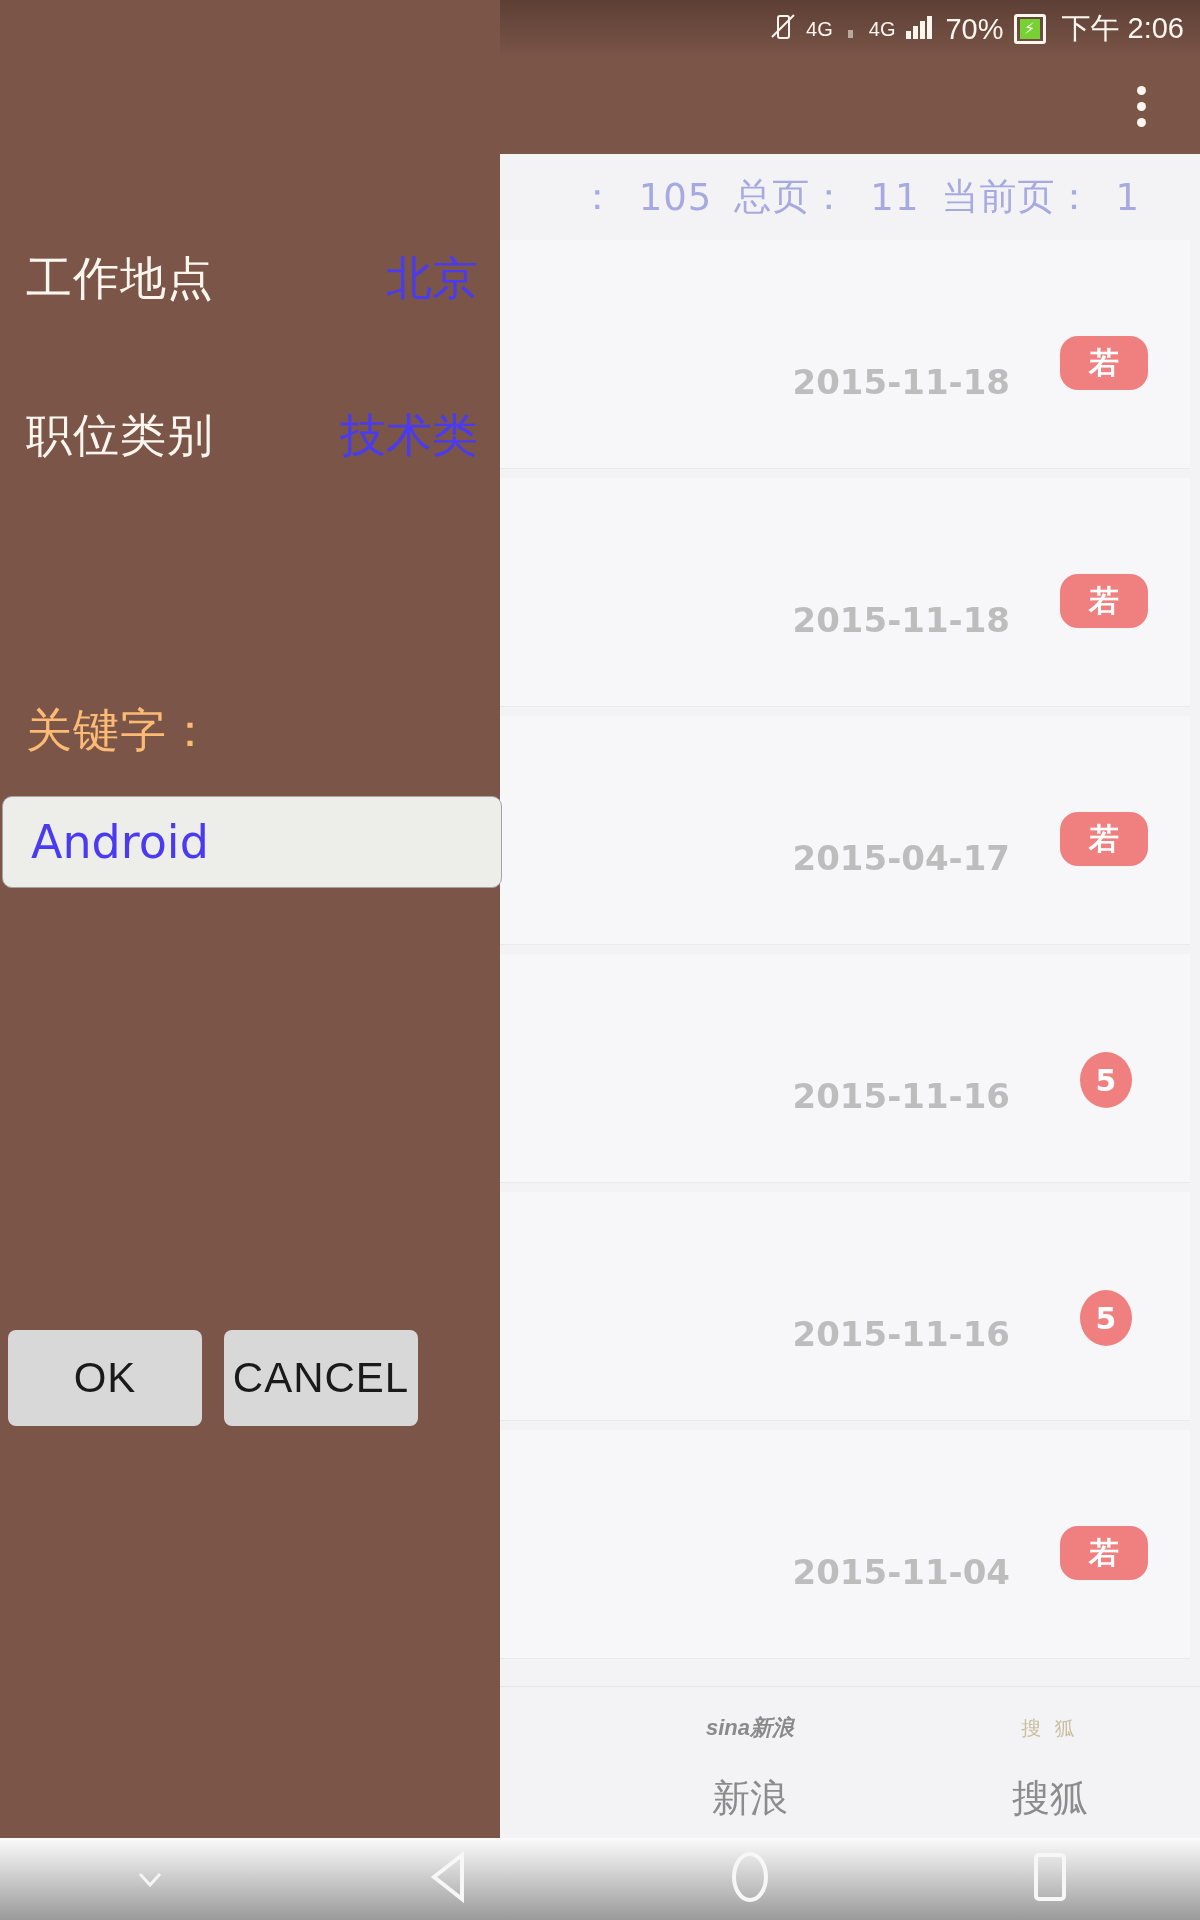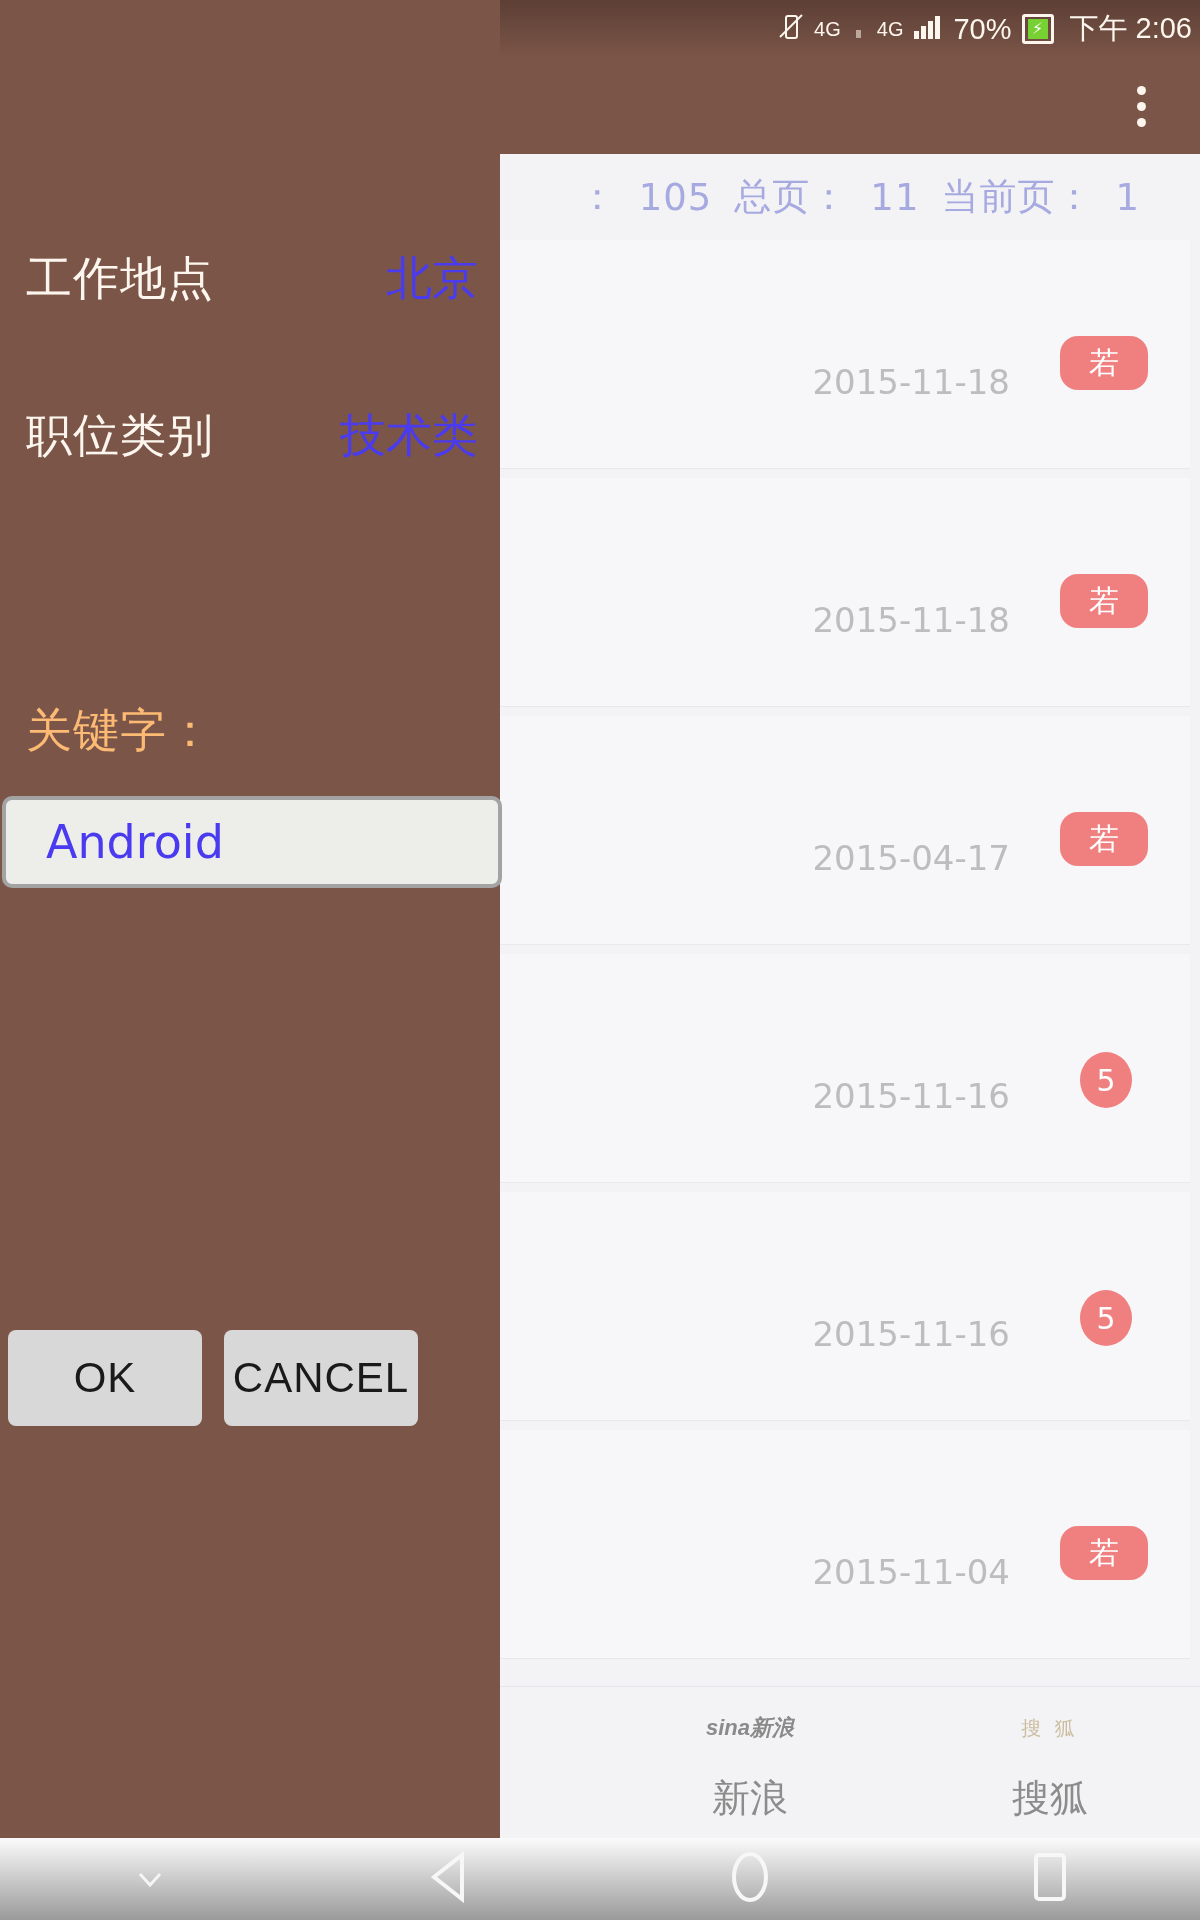--- a/index.html
+++ b/index.html
@@ -21,21 +21,21 @@
     position: absolute;
     left: 0; top: 0; width: 1200px; height: 1838px;
     background: #7b5548;
   }
 
   .statusbar {
     position: absolute; left: 0; top: 0;
     width: 1200px; height: 58px;
     background: linear-gradient(#5d3f35, #7b5548);
     display: flex; align-items: center;
-    padding: 0 8px;
+    padding: 0 16px;
     color: #fdf6ee;
   }
   .sb-left { display: flex; align-items: center; gap: 22px; }
   .sb-right { margin-left: auto; display: flex; align-items: center; gap: 10px; }
   .sb-icon { display: block; }
   .sb-text {
     font-size: 29px; color: #fdf6ee; letter-spacing: 0px;
     font-family: "Liberation Sans", sans-serif;
   }
   .sb-clock { font-size: 29px; color: #fdf6ee; margin-left: 6px; }
@@ -81,21 +81,21 @@
     padding: 0 60px 0 24px;
     background: #f3f3f5;
     color: #a7aae0;
     font-size: 37px;
     letter-spacing: 1px;
     gap: 22px;
     font-family: "DejaVu Sans", sans-serif;
   }
   .lh-seg { white-space: nowrap; }
 
-  .list-scroll { flex: 1; overflow: hidden; padding: 0 0 0 4px; }
+  .list-scroll { flex: 1; overflow: hidden; padding: 0 0 0 4px; font-weight: bold; }
 
   .job-card {
     position: relative;
     background: #f7f7f9;
     margin: 0 10px 10px 10px;
     height: 228px;
     padding: 30px 46px 0 22px;
     box-shadow: 0 1px 0 rgba(0,0,0,0.04);
   }
   .job-title {
@@ -158,24 +158,24 @@
   .kw-label {
     position: absolute; left: 26px; top: 700px;
     font-size: 46px; color: #fdba74;
     font-family: "DejaVu Sans", sans-serif;
     letter-spacing: 1px;
   }
   .kw-input {
     position: absolute; left: 2px; top: 796px;
     width: 500px; height: 92px;
     background: #edeeea;
-    border: 4px solid #a3a3a3;
+    border: 1px solid #a3a3a3;
     border-radius: 10px;
     display: flex; align-items: center;
-    padding-left: 40px;
+    padding-left: 28px;
     font-size: 46px; color: #4a3bf0;
     font-family: "DejaVu Sans", sans-serif;
   }
 
   .dlg-buttons {
     position: absolute; left: 8px; top: 1330px;
     display: flex; gap: 22px;
   }
   .dlg-btn {
     background: #d8d8d8;

